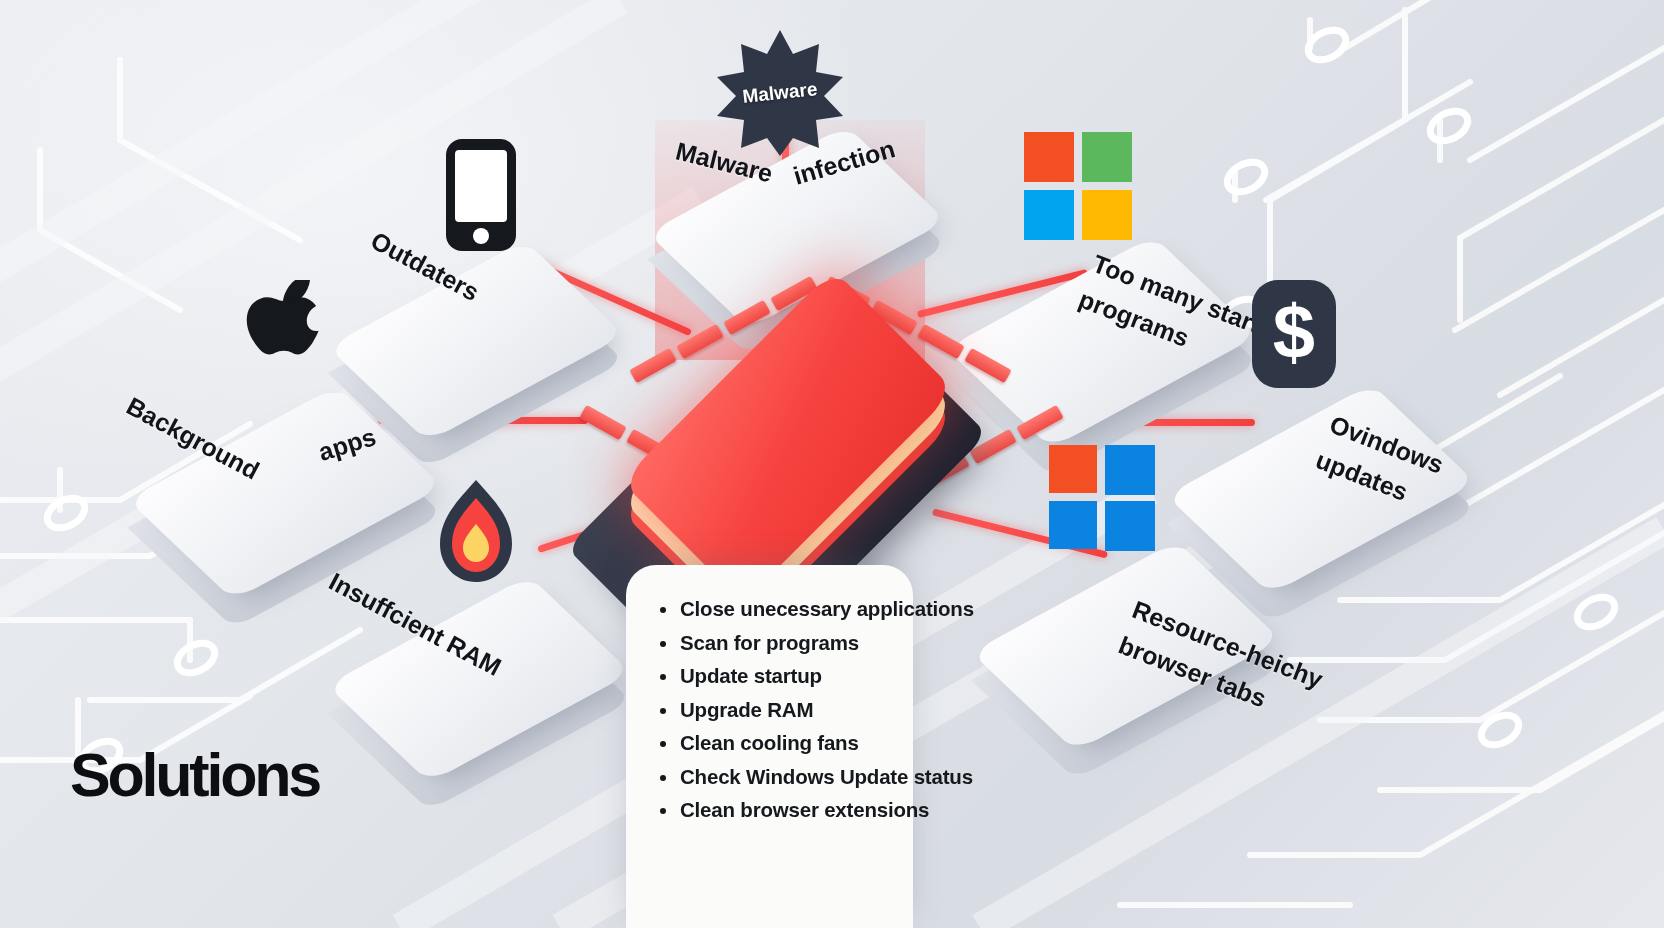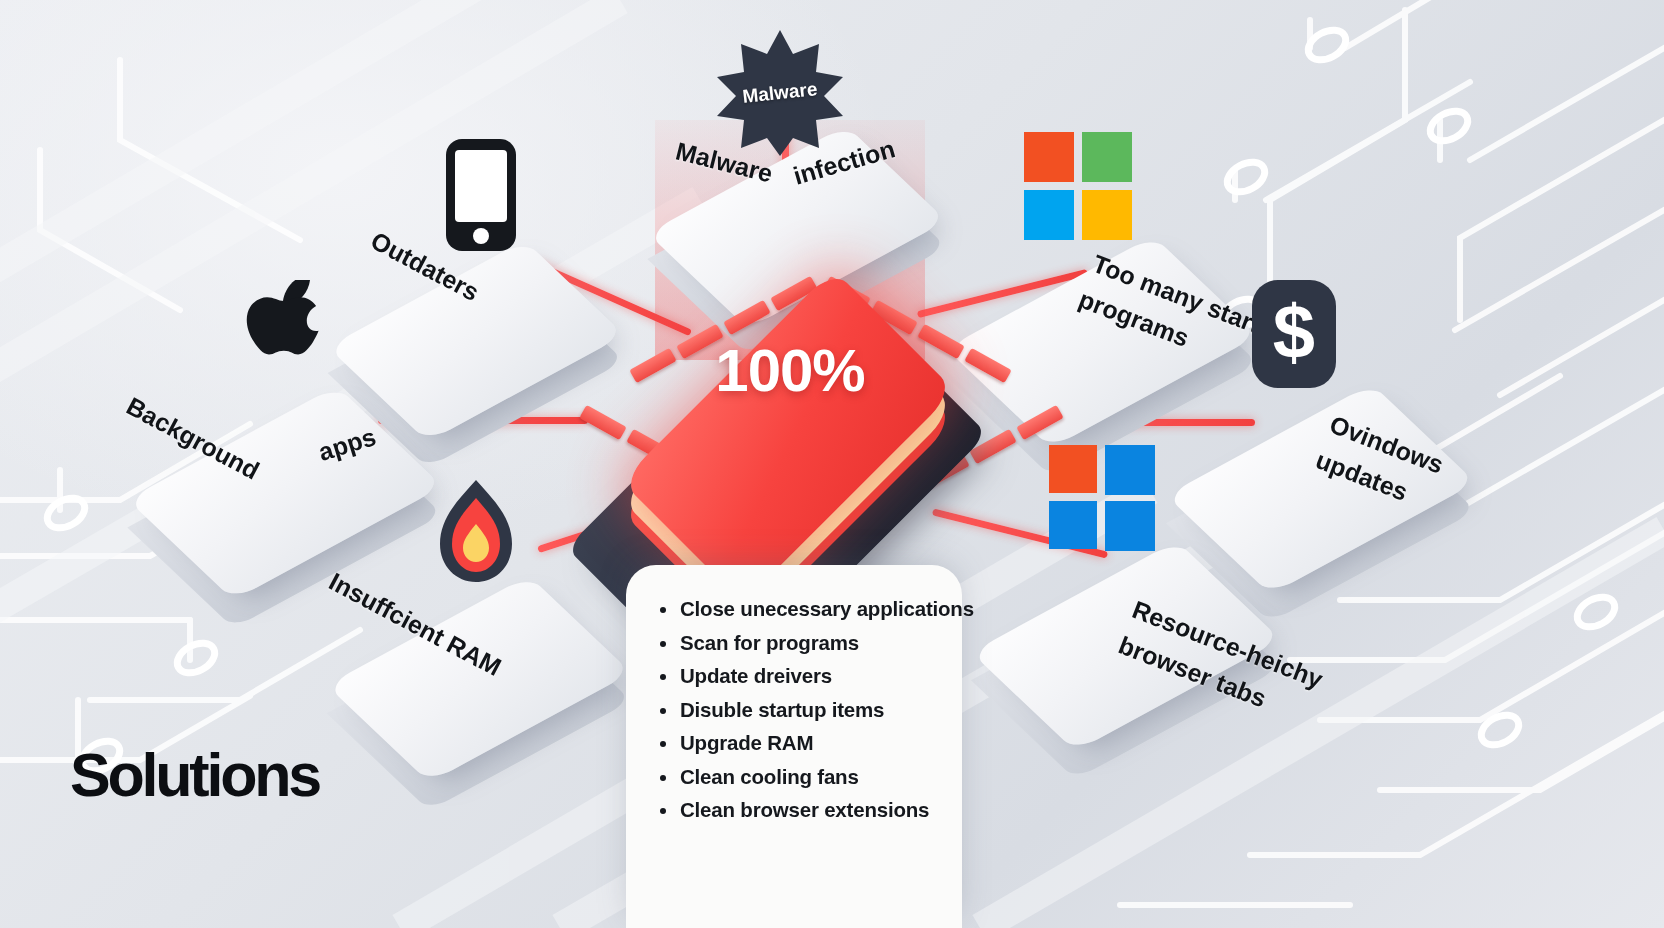--- a/index.html
+++ b/index.html
@@ -91,21 +91,21 @@
   
   #burst{position:absolute;left:715px;top:28px;width:130px;height:130px;}
   #burst .burst-label{
     position:absolute;inset:0;display:flex;align-items:center;justify-content:center;
     color:#fff;font-weight:800;font-size:19px;transform:rotate(-6deg);
     text-shadow:0 1px 3px rgba(0,0,0,.45);
   }
 
   
   #panel{
-    position:absolute;left:626px;top:565px;width:336px;height:363px;
+    position:absolute;left:626px;top:565px;width:287px;height:363px;
     background:#fbfbfa;border-radius:30px 30px 0 0;
     box-shadow:0 -6px 34px -8px rgba(90,98,116,.35);
     padding:32px 24px 0 32px;box-sizing:border-box;
   }
   #panel ul{margin:0;padding:0;list-style:none;}
   #panel li{
     position:relative;padding-left:22px;margin-bottom:9.5px;
     font-size:20.5px;font-weight:700;color:#15181d;letter-spacing:-.2px;
     white-space:nowrap;
   }
@@ -299,30 +299,29 @@
     <div class="pin" style="left:251px;top:237px;width:46px;height:15px;transform:rotate(29deg);"></div>
     <div class="pin" style="left:547px;top:165px;width:46px;height:15px;transform:rotate(-29deg);"></div>
     <div class="pin" style="left:500px;top:189px;width:46px;height:15px;transform:rotate(-29deg);"></div>
     <div class="pin" style="left:453px;top:213px;width:46px;height:15px;transform:rotate(-29deg);"></div>
     <div class="pin" style="left:406px;top:237px;width:46px;height:15px;transform:rotate(-29deg);"></div>
 
     <div class="cpu-base"></div>
     <div class="cpu-red-lower"></div>
     <div class="cpu-gold"></div>
     <div class="cpu-die"></div>
-    <div class="pct">100%</div>
   </div>
 
   <div id="panel">
     <ul>
       <li>Close unecessary applications</li>
       <li>Scan for programs</li>
-      <li>Update dreivers</li>
-      <li>Disuble startup items</li>
+      <li>Update startup</li>
       <li>Upgrade RAM</li>
       <li>Clean cooling fans</li>
+      <li>Check Windows Update status</li>
       <li>Clean browser extensions</li>
     </ul>
   </div>
 
   <div id="title">Solutions</div>
 
 </div>
 
 </body></html>

